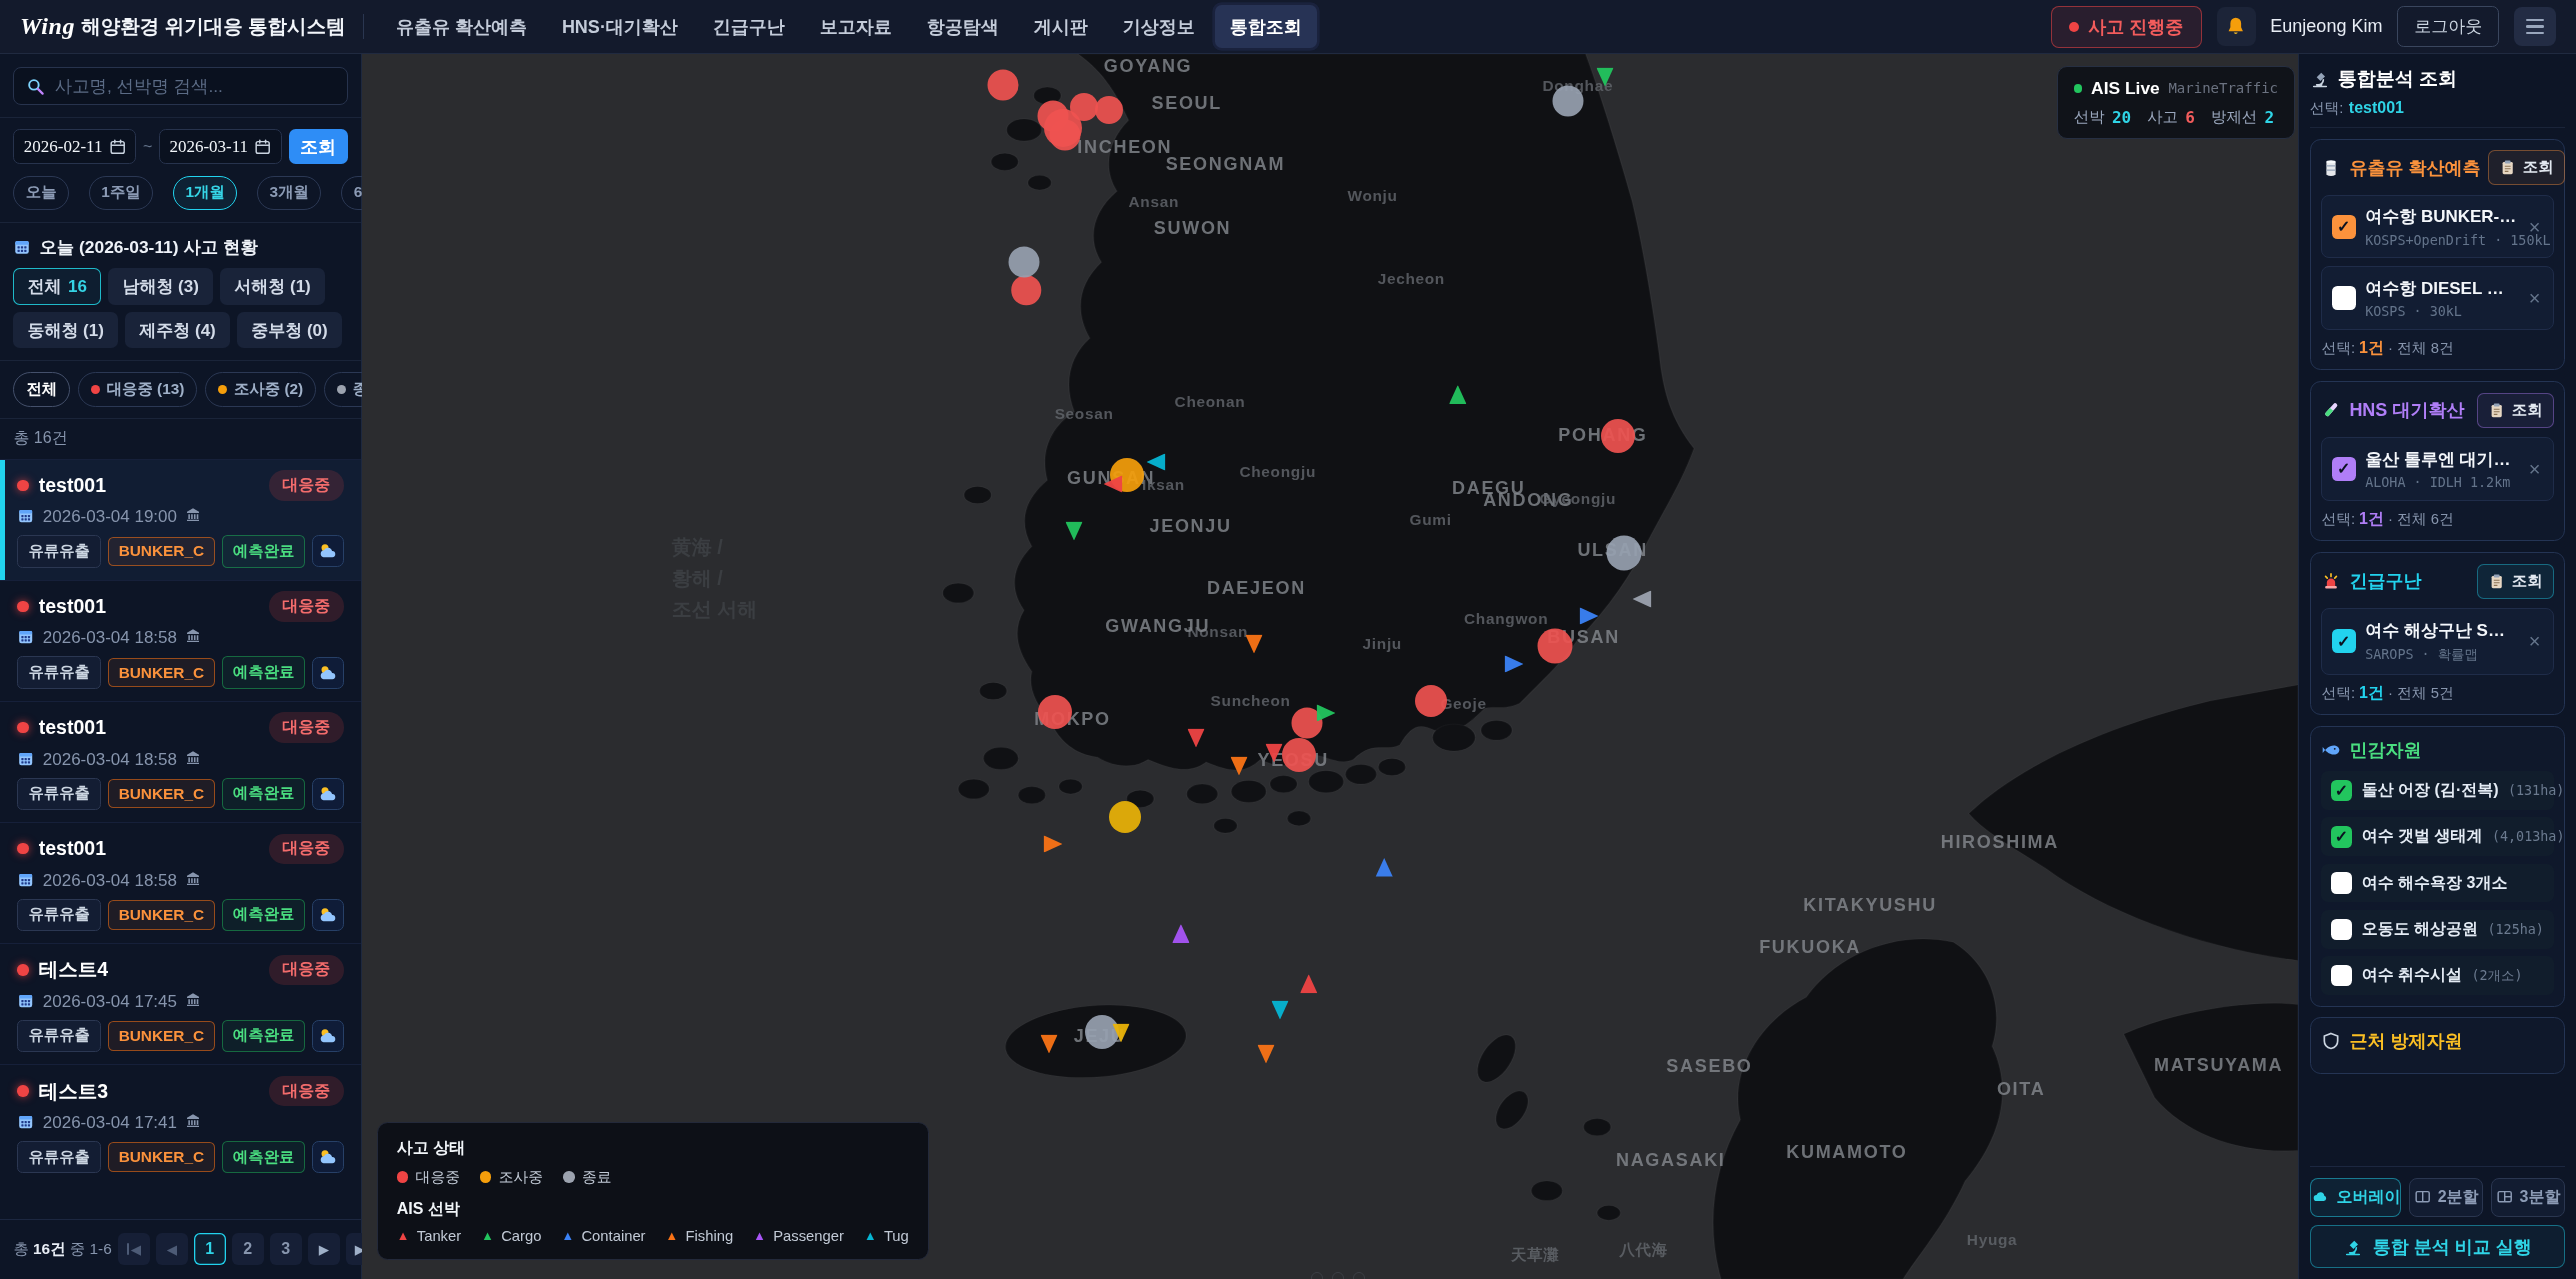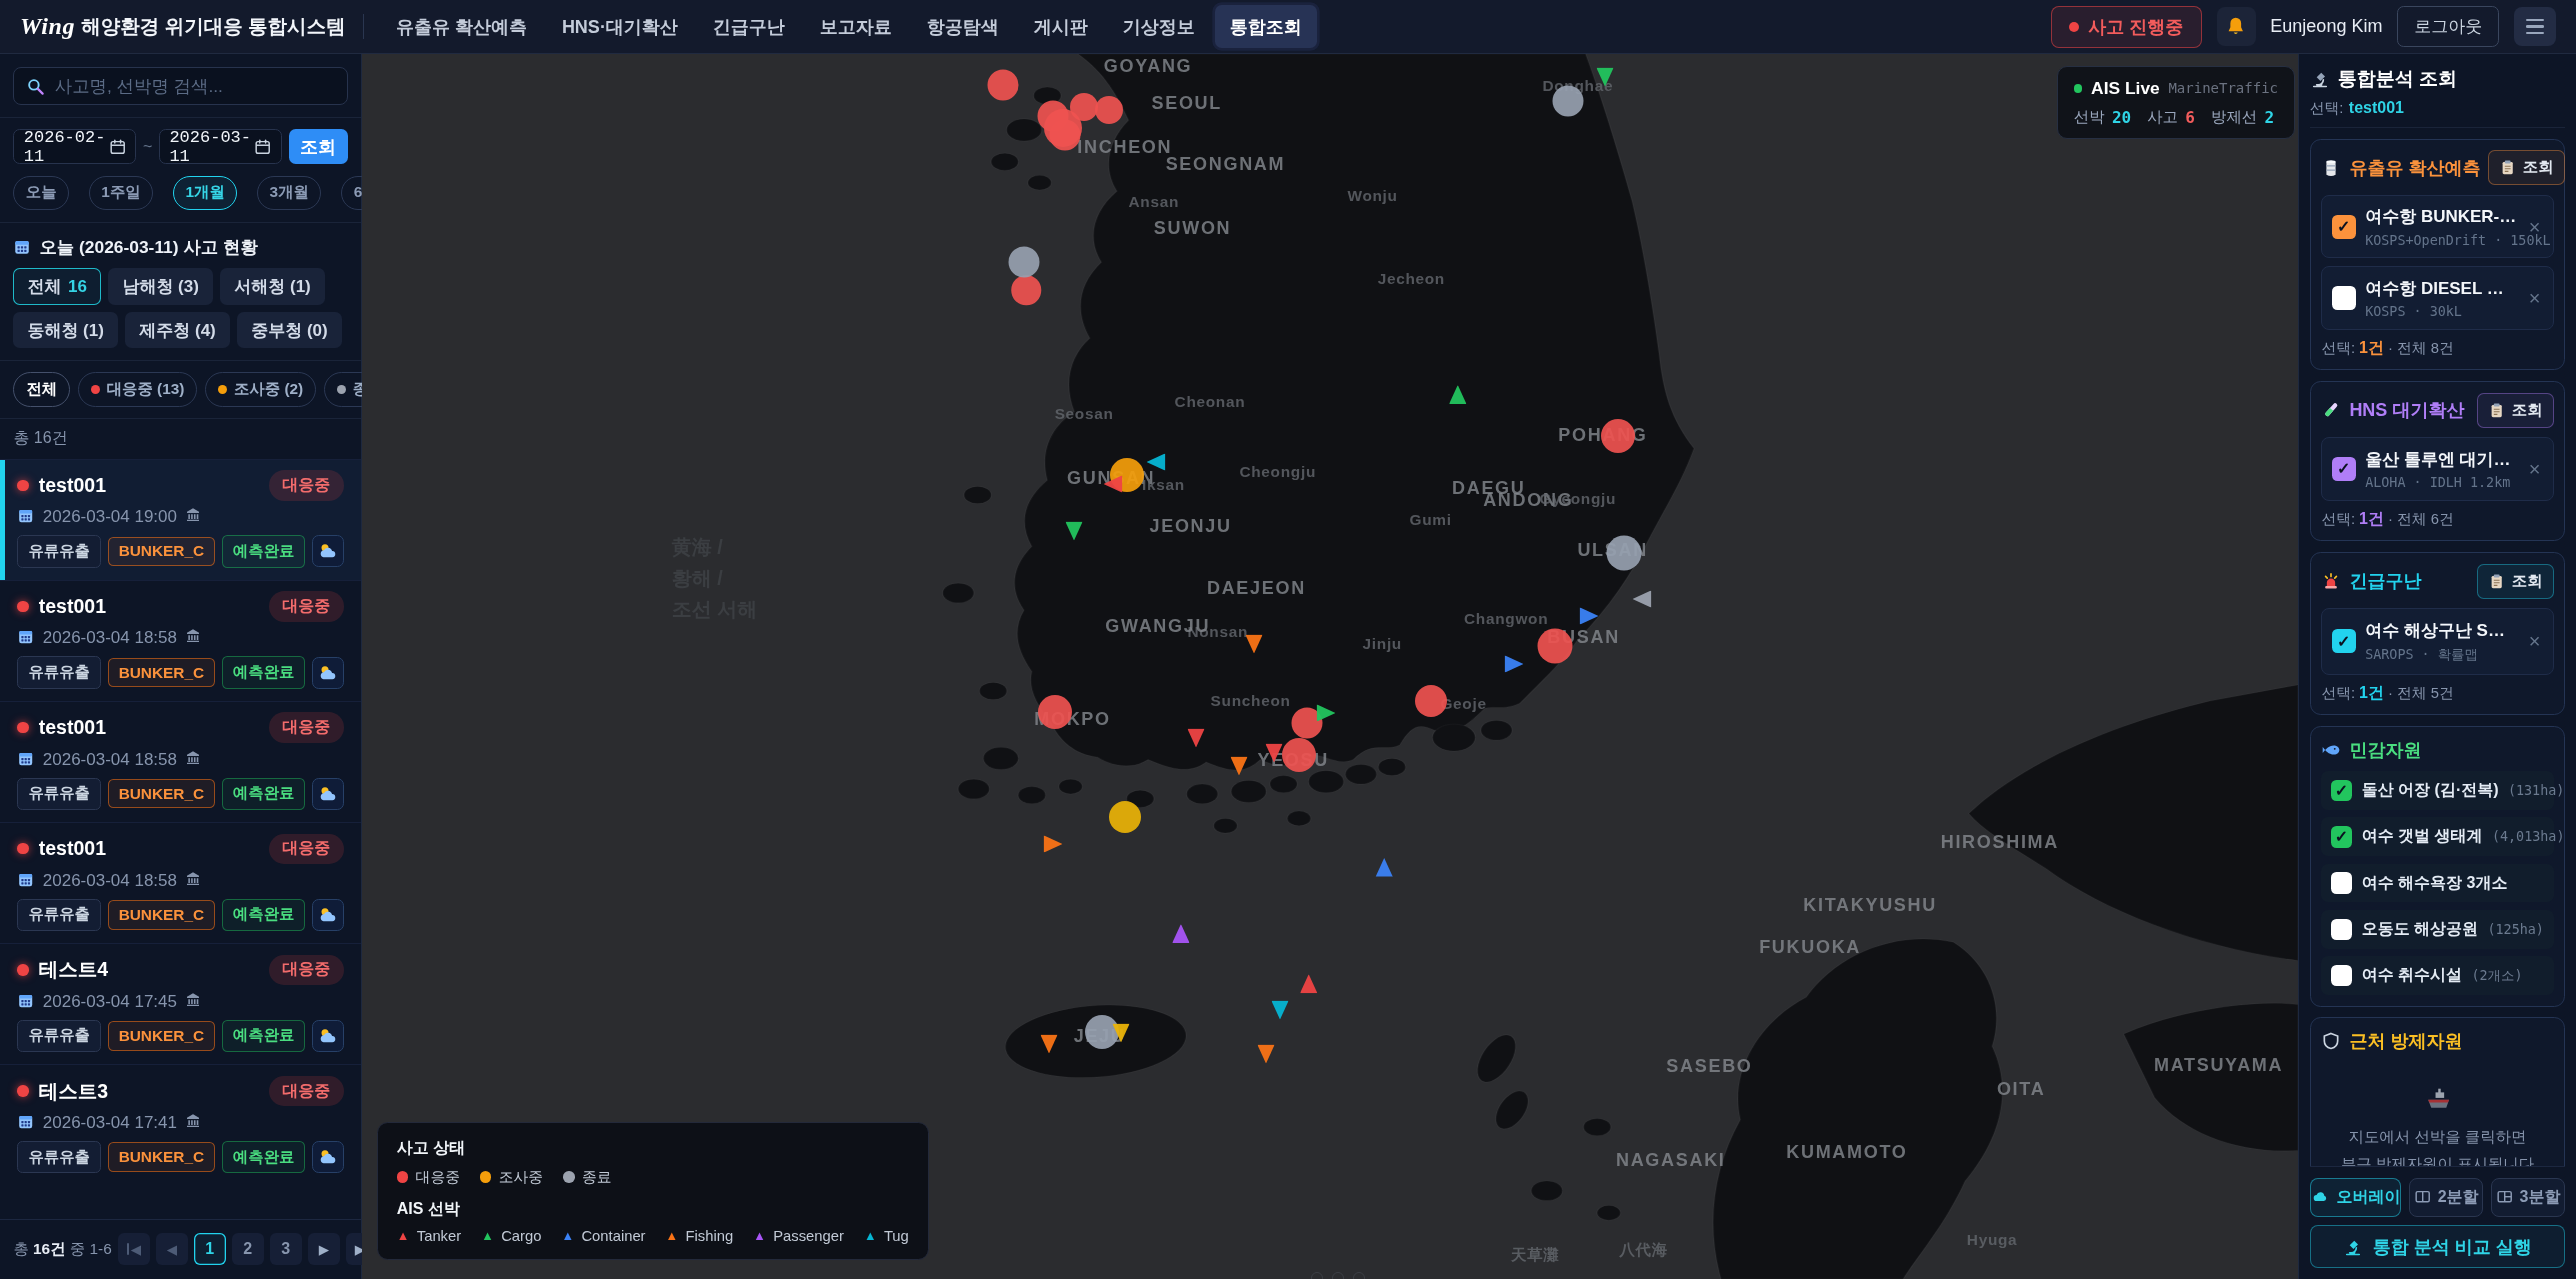--- a/index.html
+++ b/index.html
@@ -29,21 +29,21 @@
   .main{flex:1;display:flex;min-height:0}
 
   
   .sidebar{width:362px;flex:none;background:#0d1526;border-right:0.7px solid #1d283f;display:flex;flex-direction:column;min-height:0}
   .search-wrap{padding:13.4px 13.4px 12px}
   .search-box{display:flex;align-items:center;gap:9.4px;height:38px;background:#0a111f;border:0.7px solid #27334d;border-radius:8px;padding:0 12px}
   .search-box input{flex:1;background:none;border:none;outline:none;color:#e2e8f0;font-size:17.4px;font-family:inherit}
   .search-box input::placeholder{color:#5b6b85}
   .sb-divider{border:none;border-top:0.7px solid #1a2439}
   .date-row{display:flex;gap:6.7px;align-items:center;padding:10.7px 13.4px}
-  .date-field{flex:1;display:flex;justify-content:space-between;align-items:center;height:35px;background:#0a111f;border:0.7px solid #27334d;border-radius:6.7px;padding:0 9.4px;font-family:Liberation Mono, monospace;font-size:17px;color:#f1f5f9;cursor:pointer}
+  .date-field{flex:1;display:flex;justify-content:space-between;align-items:center;height:35px;background:#0a111f;border:0.7px solid #27334d;border-radius:6.7px;padding:0 9.4px;font-family:Liberation Serif, serif;font-size:17px;color:#f1f5f9;cursor:pointer}
   .tilde{color:#64748b;font-size:16px}
   .query-btn{width:59px;height:35px;background:#2e8df6;border:none;border-radius:6.7px;color:#fff;font-weight:800;font-size:18px;cursor:pointer;flex:none}
   .quick-row{display:flex;gap:20px;padding:1.3px 13.4px 12px}
   .chip{padding:5.4px 11.4px;border:0.7px solid #2b3854;border-radius:670px;color:#8c9bb5;font-size:15.4px;font-weight:600;cursor:pointer;white-space:nowrap}
   .chip.active{border-color:#22d3ee;color:#36d6e7;background:rgba(34,211,238,.07)}
   .today-title{padding:12px 13.4px 9.4px;display:flex;align-items:center;gap:8px;font-size:17.4px;font-weight:800;color:#eef2f8}
   .region-chips{display:flex;flex-wrap:wrap;gap:7.4px;padding:0 13.4px 12px}
   .region-chip{padding:6.7px 14px;background:#192339;border-radius:6.7px;font-size:17px;font-weight:700;color:#d3dbe8;cursor:pointer;white-space:nowrap}
   .region-chip.active{background:rgba(34,211,238,.05);box-shadow:inset 0 0 0 1px #1fb9c9}
   .region-chip .cnt{color:#35d3e4;margin-left:6.7px}
@@ -949,28 +949,20 @@
           </div>
           <div class="section">
             <div class="sec-head">
               <span class="icon">
                 <svg width="20" height="20" viewBox="0 0 24 24" fill="none" stroke="#cbd5e1" stroke-width="2">
                   <path d="M12 3l8 3v6c0 5-3.5 8-8 9-4.5-1-8-4-8-9V6z"></path>
                 </svg>
               </span>
               <span class="sec-title" style="color: rgb(251, 191, 36);">근처 방제자원</span>
             </div>
-            <div class="resp-empty"><div class="icon" style="display: inline-flex;">
-                <svg width="34" height="29.5" viewBox="0 0 24 24">
-                  <rect x="10" y="6" width="7" height="4.5" fill="#9ca3af"></rect>
-                  <rect x="12.2" y="3" width="2" height="4" fill="#9ca3af"></rect>
-                  <path d="M4 12h17l-2.3 6.5H6.5z" fill="#6b7280"></path>
-                  <path d="M4 12h17l-.8 2.3H4.9z" fill="#b91c1c" opacity=".75"></path>
-                </svg>
-              </div><div>지도에서 선박을 클릭하면</div><div>부근 방제자원이 표시됩니다</div></div>
           </div>
         </div>
       <div class="rp-footer">
         <div class="view-btns" id="view-btns">
             <button class="view-btn active">
               <span class="icon">
                 <svg width="19" height="16" viewBox="0 0 24 24" fill="#2fd4e6">
                   <path d="M6.5 18a4.5 4.5 0 0 1-.4-9A6 6 0 0 1 17.7 10.2 4 4 0 0 1 17 18z"></path>
                 </svg>
               </span>

